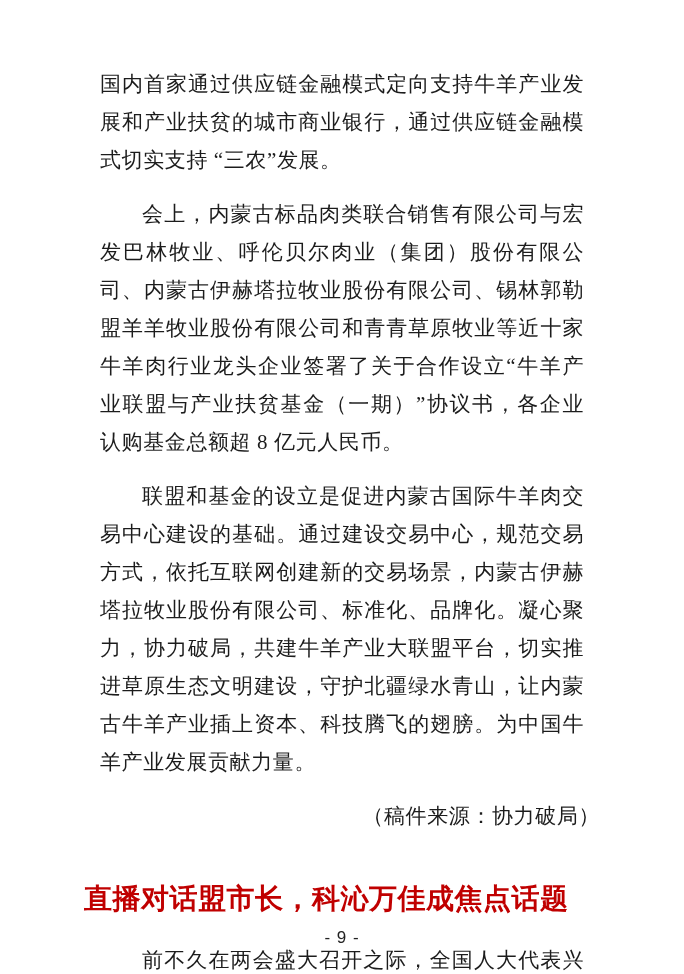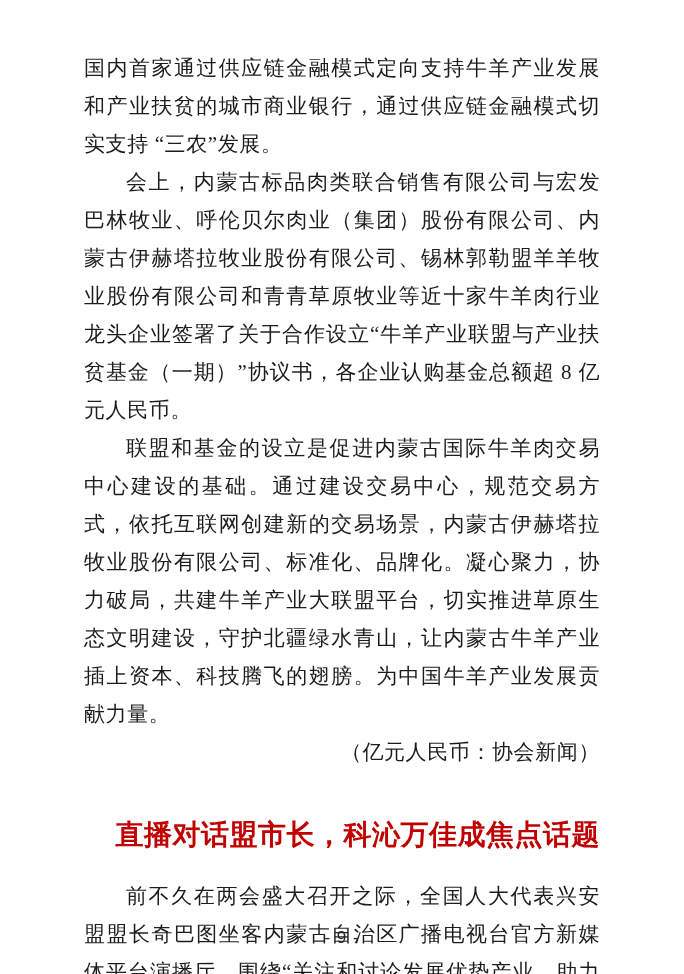--- a/index.html
+++ b/index.html
@@ -15,21 +15,21 @@
     overflow: hidden;
     box-sizing: border-box;
     padding: 49px 84px 0 84px;
     font-family: "Liberation Serif", "DejaVu Serif", serif;
     color: #1c1c1c;
   }
   .body-text {
     width: 516px;
   }
   .para {
-    margin: 0;
+    margin: 16px;
     font-size: 21px;
     line-height: 38px;
     letter-spacing: 0.6px;
     text-align: justify;
     text-indent: 2em;
     word-break: break-all;
   }
   .para.no-indent {
     text-indent: 0;
   }
@@ -38,21 +38,21 @@
     font-size: 21px;
     line-height: 38px;
     letter-spacing: 0.6px;
     text-align: right;
   }
   .article-title {
     margin: 40px 0 18px 0;
     font-size: 28px;
     line-height: 48px;
     font-weight: bold;
-    text-align: right;
+    text-align: left;
     letter-spacing: 0.5px;
     color: #c00000; 
   }
   .page-number {
     position: absolute;
     left: 0;
     right: 0;
     bottom: 26px;
     text-align: center;
     font-family: "Liberation Sans", "DejaVu Sans", sans-serif;
@@ -63,21 +63,21 @@
 </style>
 </head>
 <body>
 
 <div class="page">
 
   <div class="body-text">
     <p class="para no-indent">国内首家通过供应链金融模式定向支持牛羊产业发展和产业扶贫的城市商业银行，通过供应链金融模式切实支持 “三农”发展。</p>
     <p class="para">会上，内蒙古标品肉类联合销售有限公司与宏发巴林牧业、呼伦贝尔肉业（集团）股份有限公司、内蒙古伊赫塔拉牧业股份有限公司、锡林郭勒盟羊羊牧业股份有限公司和青青草原牧业等近十家牛羊肉行业龙头企业签署了关于合作设立“牛羊产业联盟与产业扶贫基金（一期）”协议书，各企业认购基金总额超 8 亿元人民币。</p>
     <p class="para">联盟和基金的设立是促进内蒙古国际牛羊肉交易中心建设的基础。通过建设交易中心，规范交易方式，依托互联网创建新的交易场景，内蒙古伊赫塔拉牧业股份有限公司、标准化、品牌化。凝心聚力，协力破局，共建牛羊产业大联盟平台，切实推进草原生态文明建设，守护北疆绿水青山，让内蒙古牛羊产业插上资本、科技腾飞的翅膀。为中国牛羊产业发展贡献力量。</p>
-    <p class="source-line">（亿元人民币：协会新闻）</p>
+    <p class="source-line">（稿件来源：协力破局）</p>
   </div>
 
   <h1 class="article-title" style="color: rgb(192, 0, 0);">直播对话盟市长，科沁万佳成焦点话题</h1>
 
   <div class="body-text">
     <p class="para">前不久在两会盛大召开之际，全国人大代表兴安盟盟长奇巴图坐客内蒙古自治区广播电视台官方新媒体平台演播厅，围绕“关注和讨论发展优势产业，助力脱贫攻坚”的话</p>
   </div>
 
   <div class="page-number">- 9 -</div>
 

